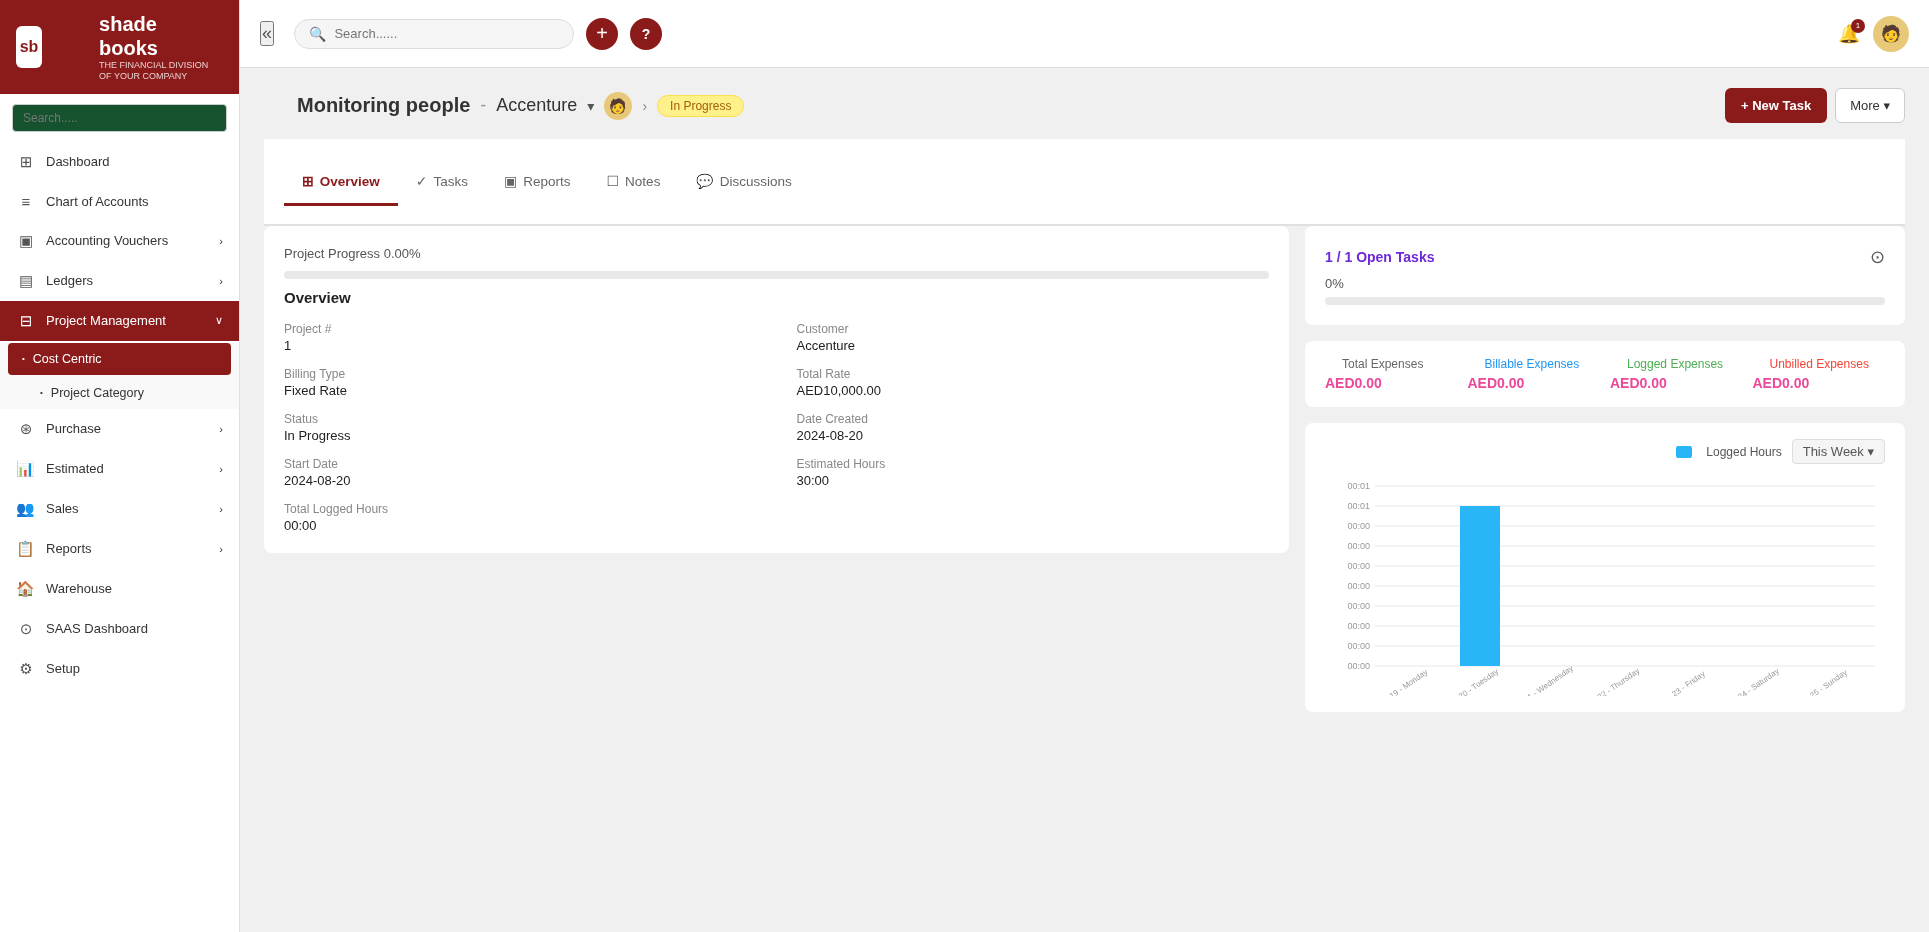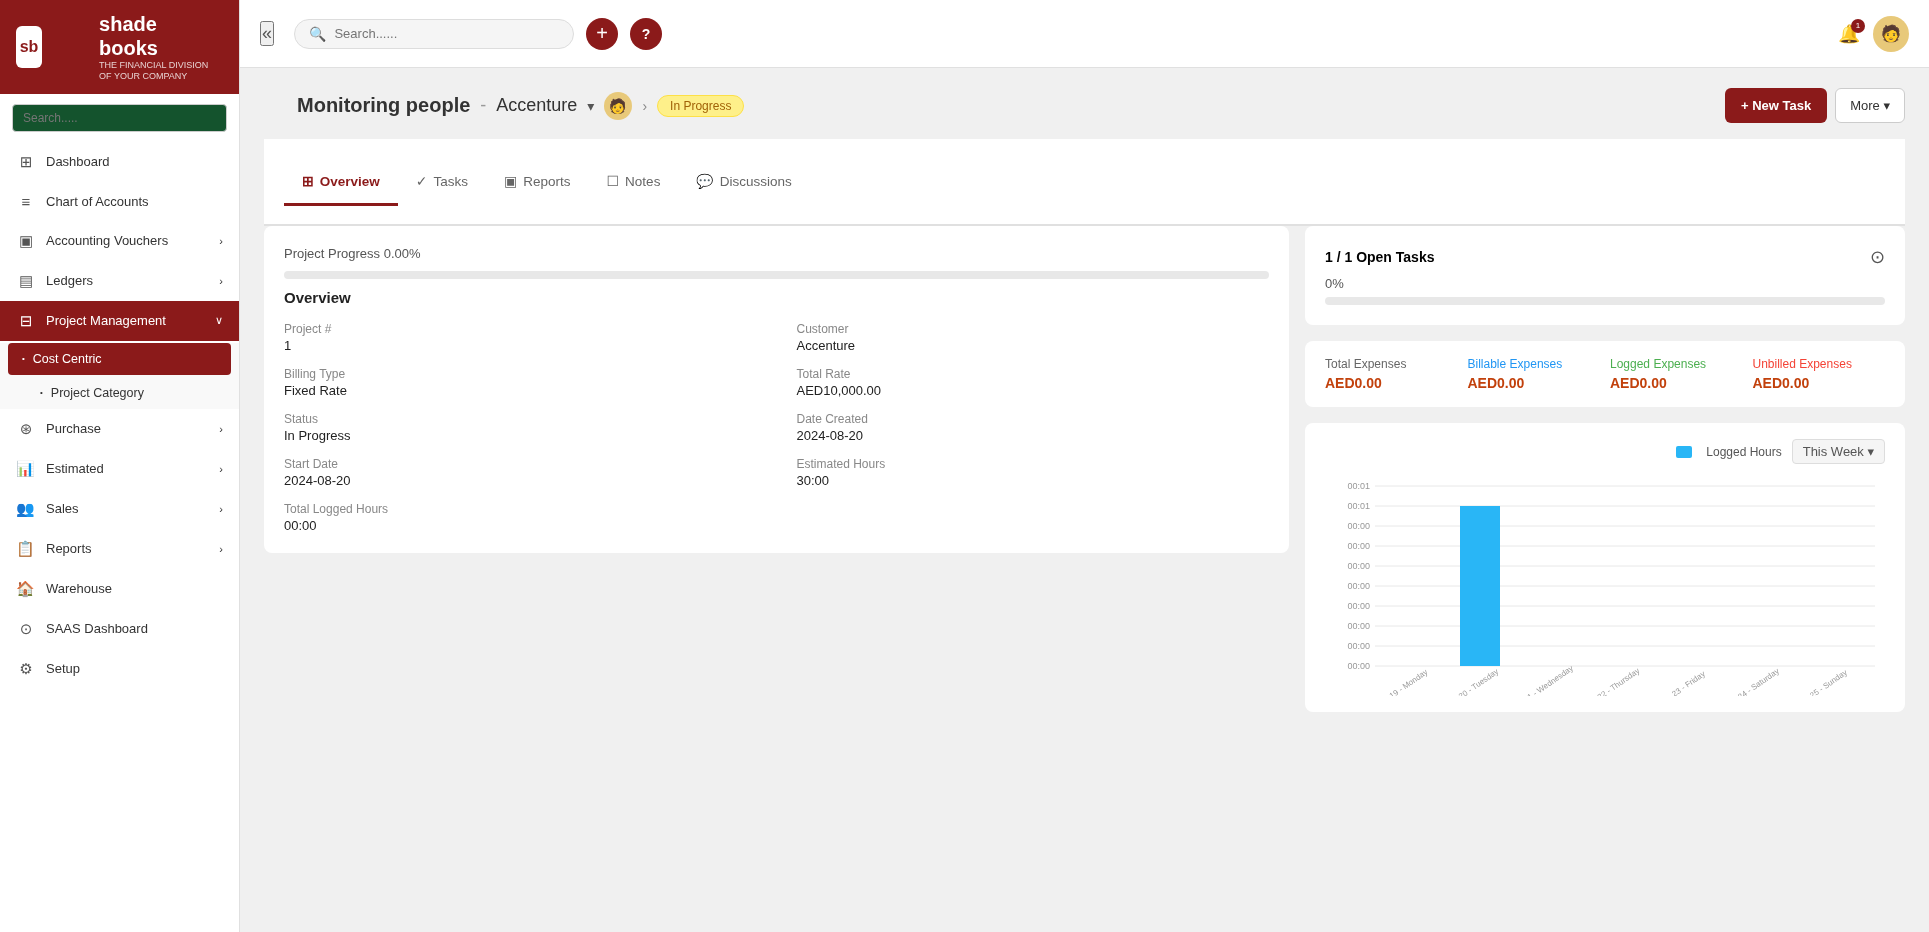--- a/index.html
+++ b/index.html
@@ -77,35 +77,35 @@
 
     
     .overview-title { font-size: 15px; font-weight: 700; color: #222; margin-bottom: 16px; margin-top: 10px; }
     .overview-grid { display: grid; grid-template-columns: 1fr 1fr; gap: 14px 40px; }
     .field-group { display: flex; flex-direction: column; gap: 2px; }
     .field-label { font-size: 12px; color: #888; }
     .field-value { font-size: 13px; color: #222; font-weight: 500; }
 
     
     .open-tasks-header { display: flex; align-items: center; justify-content: space-between; margin-bottom: 8px; }
-    .open-tasks-title { font-size: 14px; font-weight: 600; color: #000000; }
+    .open-tasks-title { font-size: 14px; font-weight: 600; color: #6d28d9; }
     .check-icon { color: #555; font-size: 18px; }
     .tasks-percent { font-size: 13px; color: #555; margin-bottom: 6px; }
     .tasks-progress { background: #e8e8e8; border-radius: 4px; height: 8px; }
     .tasks-fill { background: #ccc; height: 100%; border-radius: 4px; width: 0%; }
 
     
     .expenses-card { background: #fff; border-radius: 8px; padding: 16px 20px; }
     .expenses-grid { display: grid; grid-template-columns: repeat(4, 1fr); gap: 10px; }
     .expense-item {}
-    .expense-label { font-size: 12px; color: #666; margin-bottom: 4px; }
+    .expense-label { font-size: 12px; color: #666; margin-bottom: 4px; margin-left: 17px; }
     .expense-label.blue { color: #2196f3; }
     .expense-label.green { color: #4caf50; }
     .expense-label.red { color: #f44336; }
-    .expense-value { font-size: 14px; font-weight: 600; color: #c2410c; }
+    .expense-value { font-size: 14px; font-weight: 600; color: #ec4899; }
 
     
     .chart-card { background: #fff; border-radius: 8px; padding: 16px 20px; flex: 1; }
     .chart-header { display: flex; align-items: center; justify-content: flex-end; margin-bottom: 12px; gap: 10px; }
     .week-selector { display: flex; align-items: center; gap: 4px; font-size: 13px; color: #555; cursor: pointer; background: #f5f5f5; border: 1px solid #ddd; border-radius: 4px; padding: 4px 10px; }
     .chart-legend { display: flex; align-items: center; gap: 14px; font-size: 12px; color: #555; }
     .legend-color { width: 16px; height: 12px; background: #29b6f6; border-radius: 2px; }
 
     
     .bar-chart { position: relative; height: 220px; }

